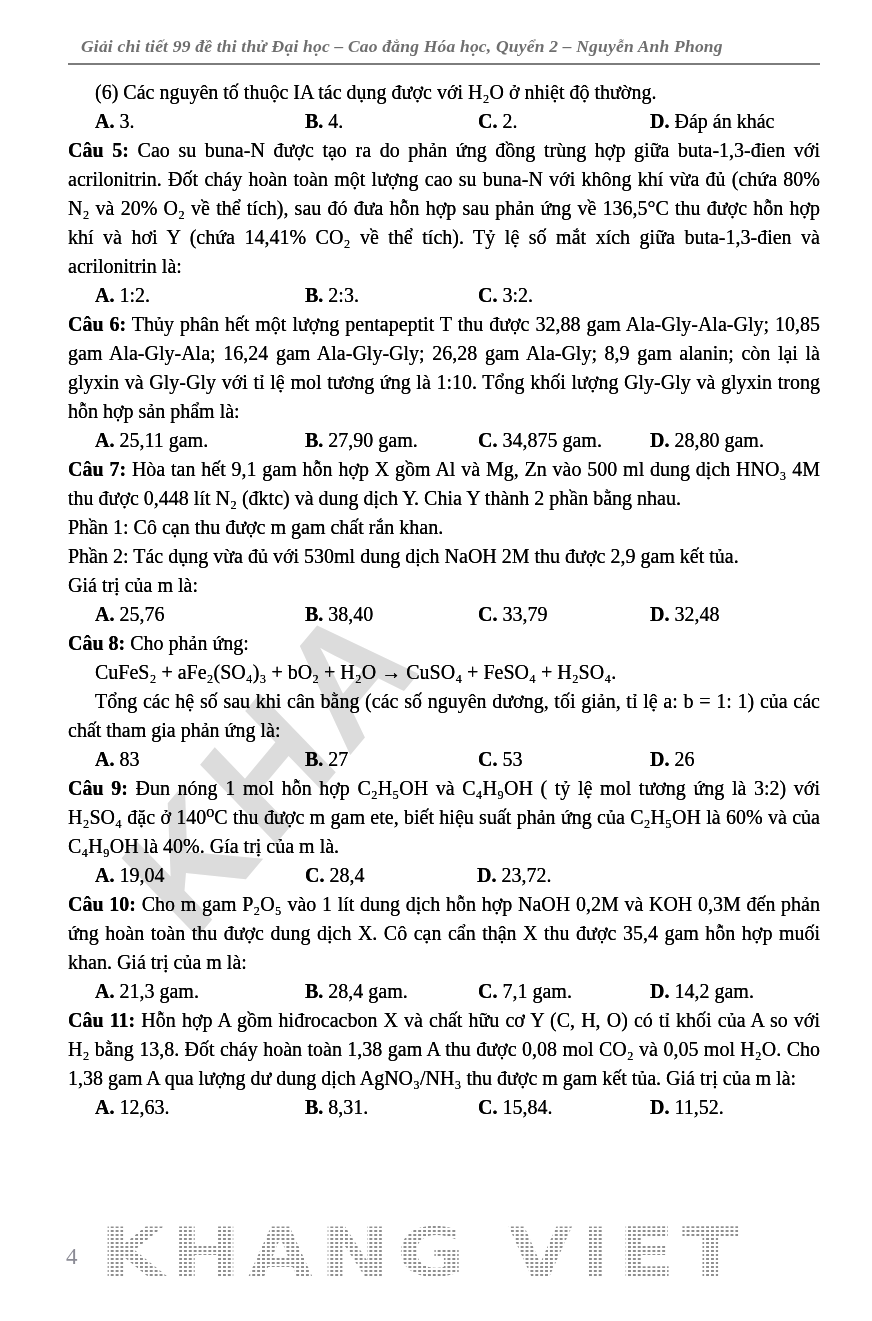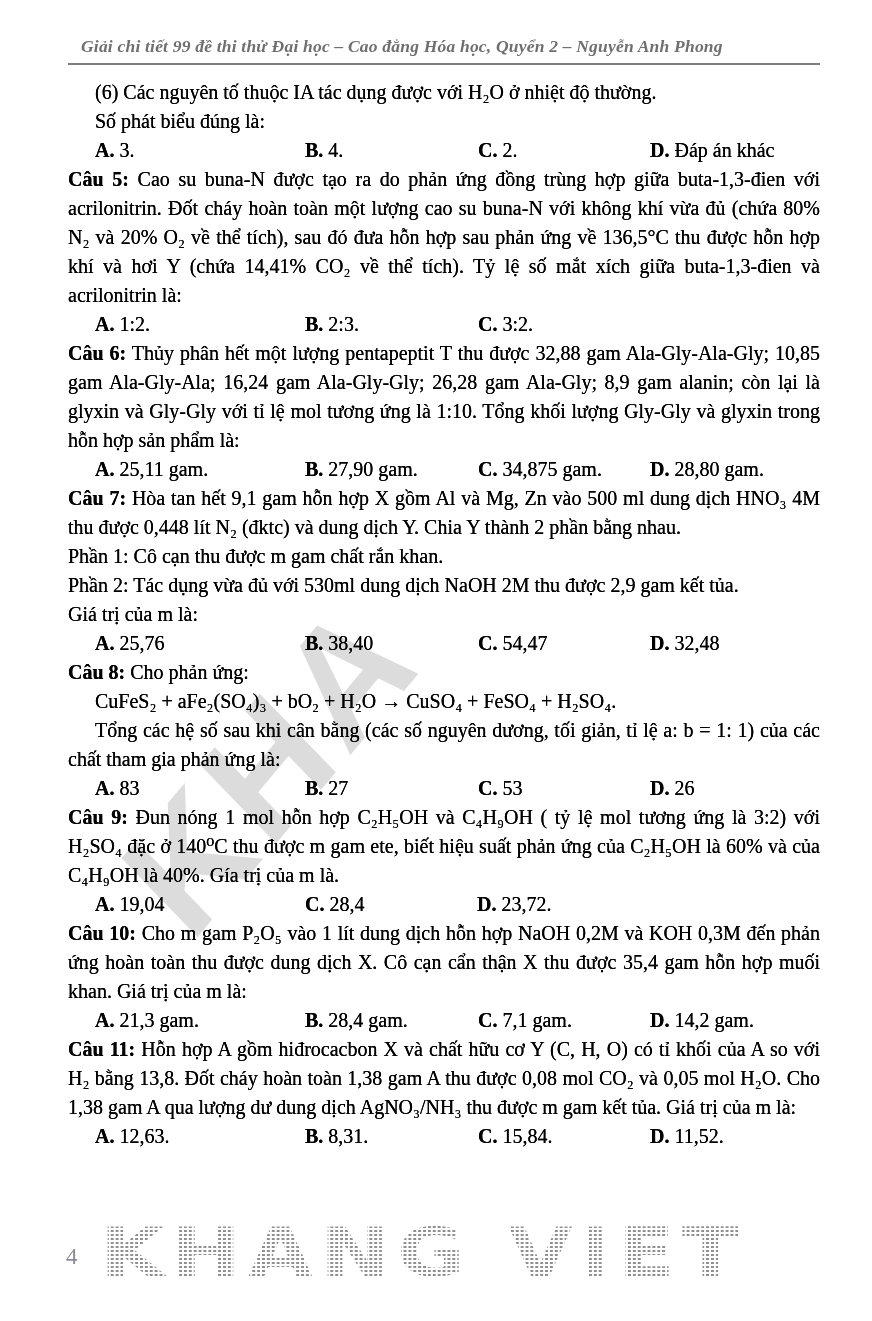--- a/index.html
+++ b/index.html
@@ -80,21 +80,20 @@
 <div class="page">
 
   <div class="page-header">Giải chi tiết 99 đề thi thử Đại học – Cao đẳng Hóa học, Quyển 2 – Nguyễn Anh Phong</div>
   <div class="header-rule"></div>
 
   <div class="wm-diagonal">KHA</div>
 
   <div class="content">
 
     <p class="para indent">(6) Các nguyên tố thuộc IA tác dụng được với H₂O ở nhiệt độ thường.</p>
-    <p class="para indent">Số phát biểu đúng là:</p>
     <div class="opts">
       <span class="opt opt-a"><span class="letter">A.</span><span>3.</span></span>
       <span class="opt opt-b"><span class="letter">B.</span><span>4.</span></span>
       <span class="opt opt-c"><span class="letter">C.</span><span>2.</span></span>
       <span class="opt opt-d"><span class="letter">D.</span><span>Đáp án khác</span></span>
     </div>
 
     <div>
       <p class="para"><b class="qnum">Câu 5:</b><span> Cao su buna-N được tạo ra do phản ứng đồng trùng hợp giữa buta-1,3-đien với acrilonitrin. Đốt cháy hoàn toàn một lượng cao su buna-N với không khí vừa đủ (chứa 80% N₂ và 20% O₂ về thể tích), sau đó đưa hỗn hợp sau phản ứng về 136,5°C thu được hỗn hợp khí và hơi Y (chứa 14,41% CO₂ về thể tích). Tỷ lệ số mắt xích giữa buta-1,3-đien và acrilonitrin là:</span></p>
       <div class="opts">
@@ -115,21 +114,21 @@
     </div>
 
     <div>
       <p class="para"><b class="qnum">Câu 7:</b><span> Hòa tan hết 9,1 gam hỗn hợp X gồm Al và Mg, Zn vào 500 ml dung dịch HNO₃ 4M thu được 0,448 lít N₂ (đktc) và dung dịch Y. Chia Y thành 2 phần bằng nhau.</span></p>
       <p class="para">Phần 1: Cô cạn thu được m gam chất rắn khan.</p>
       <p class="para">Phần 2: Tác dụng vừa đủ với 530ml dung dịch NaOH 2M thu được 2,9 gam kết tủa.</p>
       <p class="para">Giá trị của m là:</p>
       <div class="opts">
         <span class="opt opt-a"><span class="letter">A.</span><span>25,76</span></span>
         <span class="opt opt-b"><span class="letter">B.</span><span>38,40</span></span>
-        <span class="opt opt-c"><span class="letter">C.</span><span>54,47</span></span>
+        <span class="opt opt-c"><span class="letter">C.</span><span>33,79</span></span>
         <span class="opt opt-d"><span class="letter">D.</span><span>32,48</span></span>
       </div>
     </div>
 
     <div>
       <p class="para"><b class="qnum">Câu 8:</b><span> Cho phản ứng:</span></p>
       <p class="para indent eq">CuFeS₂ + aFe₂(SO₄)₃ + bO₂ + H₂O → CuSO₄ + FeSO₄ + H₂SO₄.</p>
       <p class="para indent">Tổng các hệ số sau khi cân bằng (các số nguyên dương, tối giản, tỉ lệ a: b = 1: 1) của các chất tham gia phản ứng là:</p>
       <div class="opts">
         <span class="opt opt-a"><span class="letter">A.</span><span>83</span></span>

